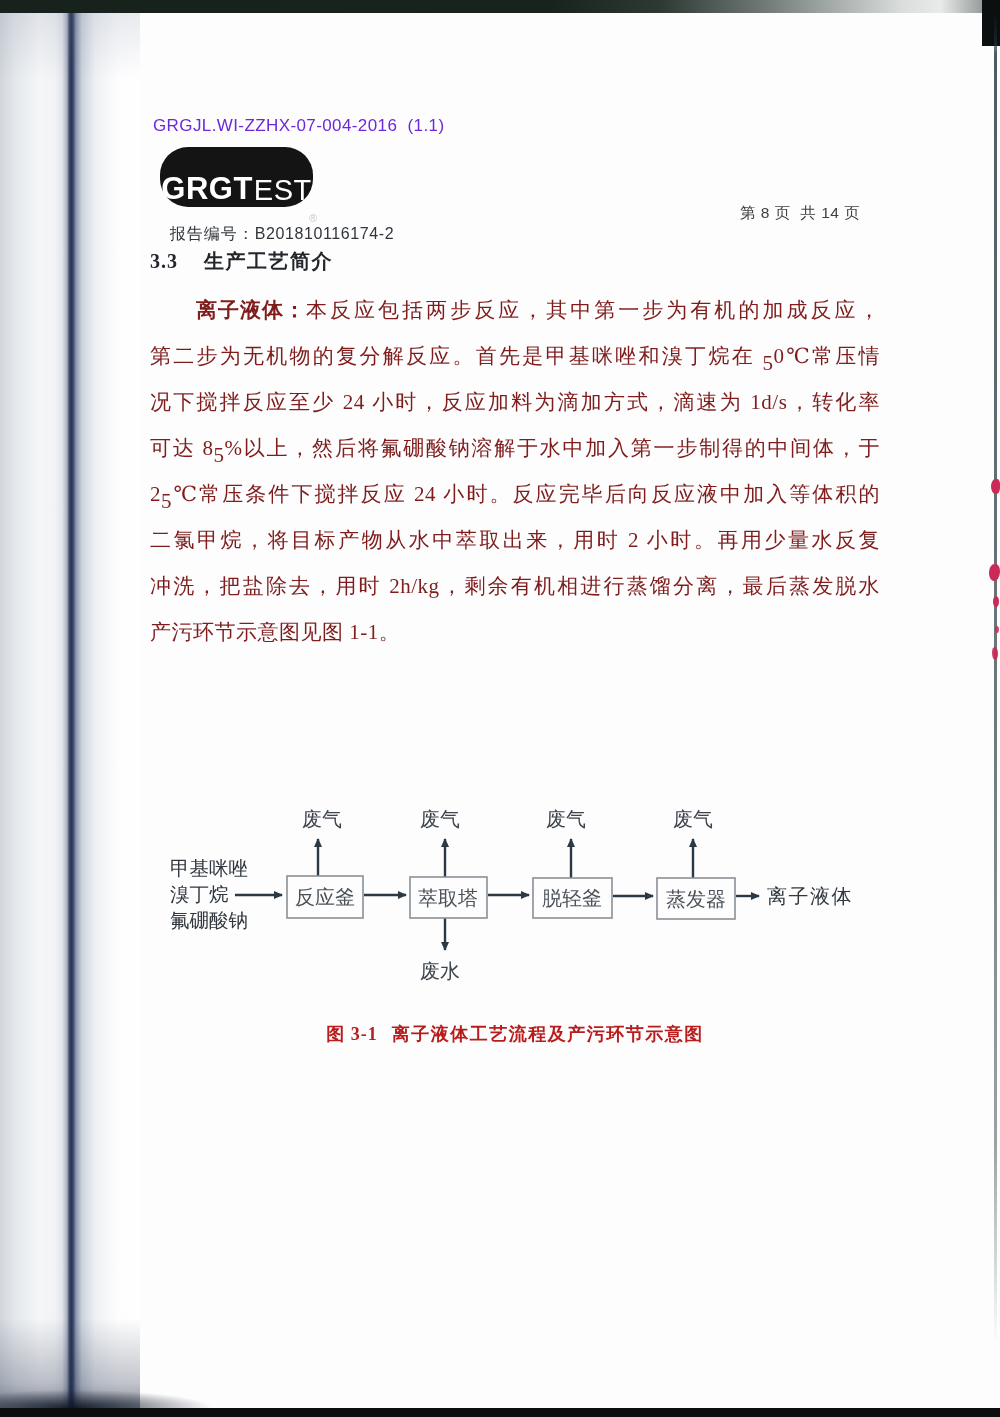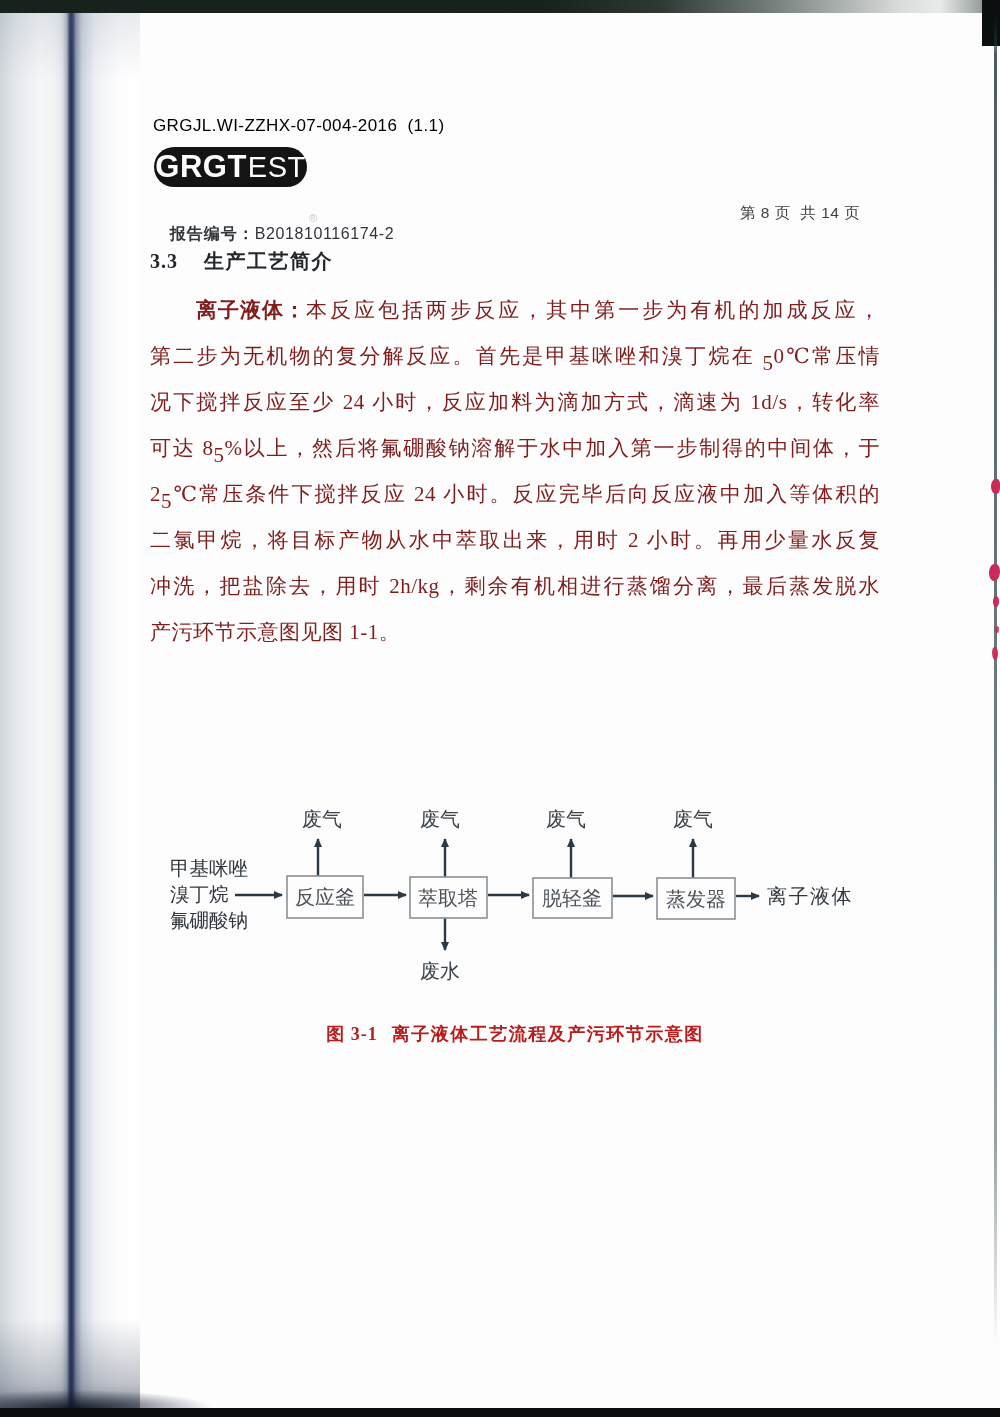--- a/index.html
+++ b/index.html
@@ -38,37 +38,37 @@
   .ink{position:absolute;background:#c92a58;filter:blur(.4px);}
   .ink.m1{left:991px;top:479px;width:9px;height:15px;border-radius:60% 40% 50% 60%;}
   .ink.m2{left:989px;top:564px;width:11px;height:17px;border-radius:55% 45% 60% 50%;}
   .ink.m3{left:993px;top:596px;width:6px;height:11px;border-radius:50%;}
   .ink.m4{left:995px;top:626px;width:4px;height:7px;border-radius:50%;opacity:.85;}
   .ink.m5{left:992px;top:647px;width:6px;height:13px;border-radius:45% 55% 50% 60%;opacity:.9;}
   
   .doc-code{
     position:absolute;left:153px;top:116px;
     font-family:"Liberation Sans","DejaVu Sans",sans-serif;
-    font-size:17px;color:#000000;letter-spacing:.4px;white-space:pre;
+    font-size:17px;color:#6d28d9;letter-spacing:.4px;white-space:pre;
   }
   .logo{
-    position:absolute;left:154px;top:147px;width:153px;height:40px;
+    position:absolute;left:160px;top:147px;width:153px;height:60px;
     background:#141414;border-radius:28px;
-    display:flex;align-items:center;justify-content:center;
+    display:flex;align-items:flex-end;justify-content:center;
     font-family:"Liberation Sans","DejaVu Sans",sans-serif;color:#fff;
   }
   .logo .b{font-weight:800;font-size:31px;letter-spacing:.5px;}
   .logo .l{font-weight:400;font-size:29px;letter-spacing:.5px;margin-left:1px;}
   .logo-reg{position:absolute;left:309px;top:212px;font-size:11px;color:#c7cbce;
     font-family:"Liberation Sans","DejaVu Sans",sans-serif;}
   .report-line{
     position:absolute;left:152px;top:206px;font-size:16px;color:#31353a;
     font-family:"Liberation Sans","DejaVu Sans",sans-serif;white-space:pre;
   }
-  .report-line .lbl{font-weight:700;letter-spacing:1px;}
+  .report-line .lbl{font-weight:400;letter-spacing:1px;}
   .report-line .val{letter-spacing:.6px;}
   .pagenum{
     position:absolute;left:740px;top:203px;font-size:15.5px;color:#404040;
     font-family:"Liberation Sans","DejaVu Sans",sans-serif;white-space:pre;letter-spacing:.5px;
   }
   
   .section-h{position:absolute;left:150px;top:248px;font-size:20px;color:#22262b;}
   .section-h .num{font-family:"Liberation Serif","DejaVu Serif",serif;font-weight:700;letter-spacing:1px;text-align:center;}
   .section-h .ttl{font-family:"Liberation Sans","DejaVu Sans",sans-serif;font-weight:700;letter-spacing:1.5px;margin-left:26px;}
   .para{position:absolute;left:150px;top:287px;width:730px;font-size:21px;color:#7f1d1d;}

